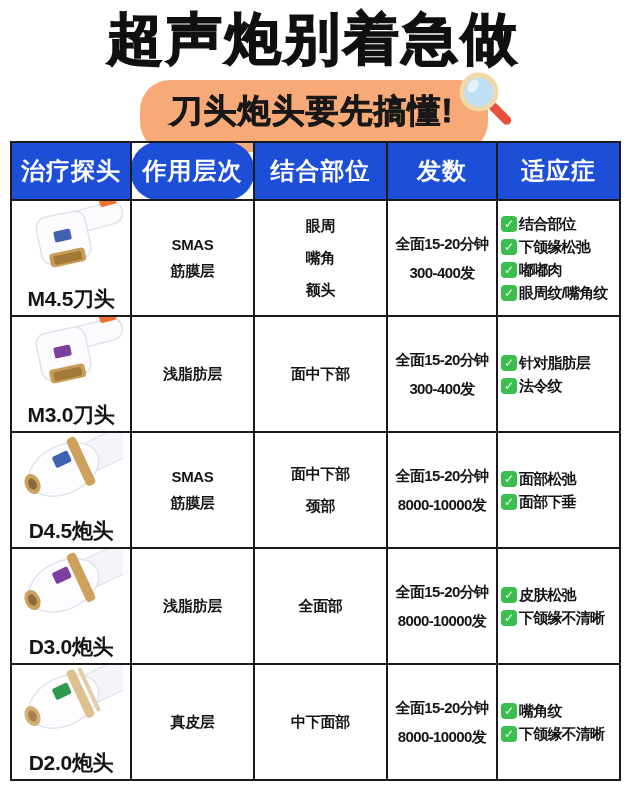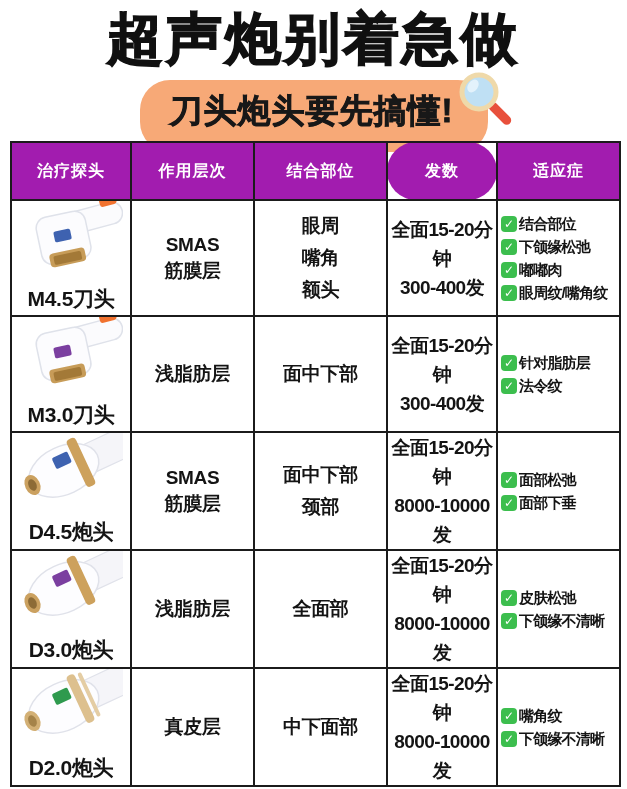--- a/index.html
+++ b/index.html
@@ -40,29 +40,29 @@
   .info-table {
     position:absolute; top:141px; left:10px;
     width:606px; height:639px;
     border-collapse:collapse; table-layout:fixed;
   }
   .info-table th, .info-table td {
     border:2px solid #1B1B1B; padding:0;
     text-align:center; vertical-align:middle; overflow:hidden;
   }
   .info-table th {
-    background:#a21caf; color:#ffffff;
-    font-size:16px; font-weight:800; letter-spacing:1px;
+    background:#1d4ed8; color:#ffffff;
+    font-size:24px; font-weight:800; letter-spacing:1px;
     height:58px;
     text-align:center;
   }
   .info-table tr.data-row { height:116px; }
-  .c1{width:120px;} .c2{width:123px;} .c3{width:133px;} .c4{width:110px;border-radius:29px;} .c5{width:123px;}
-
-  .cell-line { font-size:19px; font-weight:800; color:#141414; line-height:26px; letter-spacing:-0.3px; }
+  .c1{width:120px;} .c2{width:123px;border-radius:27px;} .c3{width:133px;} .c4{width:110px;} .c5{width:123px;}
+
+  .cell-line { font-size:15px; font-weight:800; color:#141414; line-height:26px; letter-spacing:-0.3px; }
   .areas-cell .cell-line { margin:6px 0; }
   .shots-cell .cell-line { line-height:29px; letter-spacing:-0.6px; }
 
   
   .probe-cell-inner { display:flex; flex-direction:column; align-items:center; justify-content:flex-end; height:112px;gap:14px; }
   .probe-img { width:104px; height:80px; flex:0 0 auto; }
   .probe-name { font-size:21px; font-weight:800; color:#141414; line-height:26px; margin-bottom:2px; letter-spacing:-0.3px; }
 
   
   .ind-cell-inner { display:flex; flex-direction:column; justify-content:center; align-items:flex-start; height:112px; padding-left:3px; }

